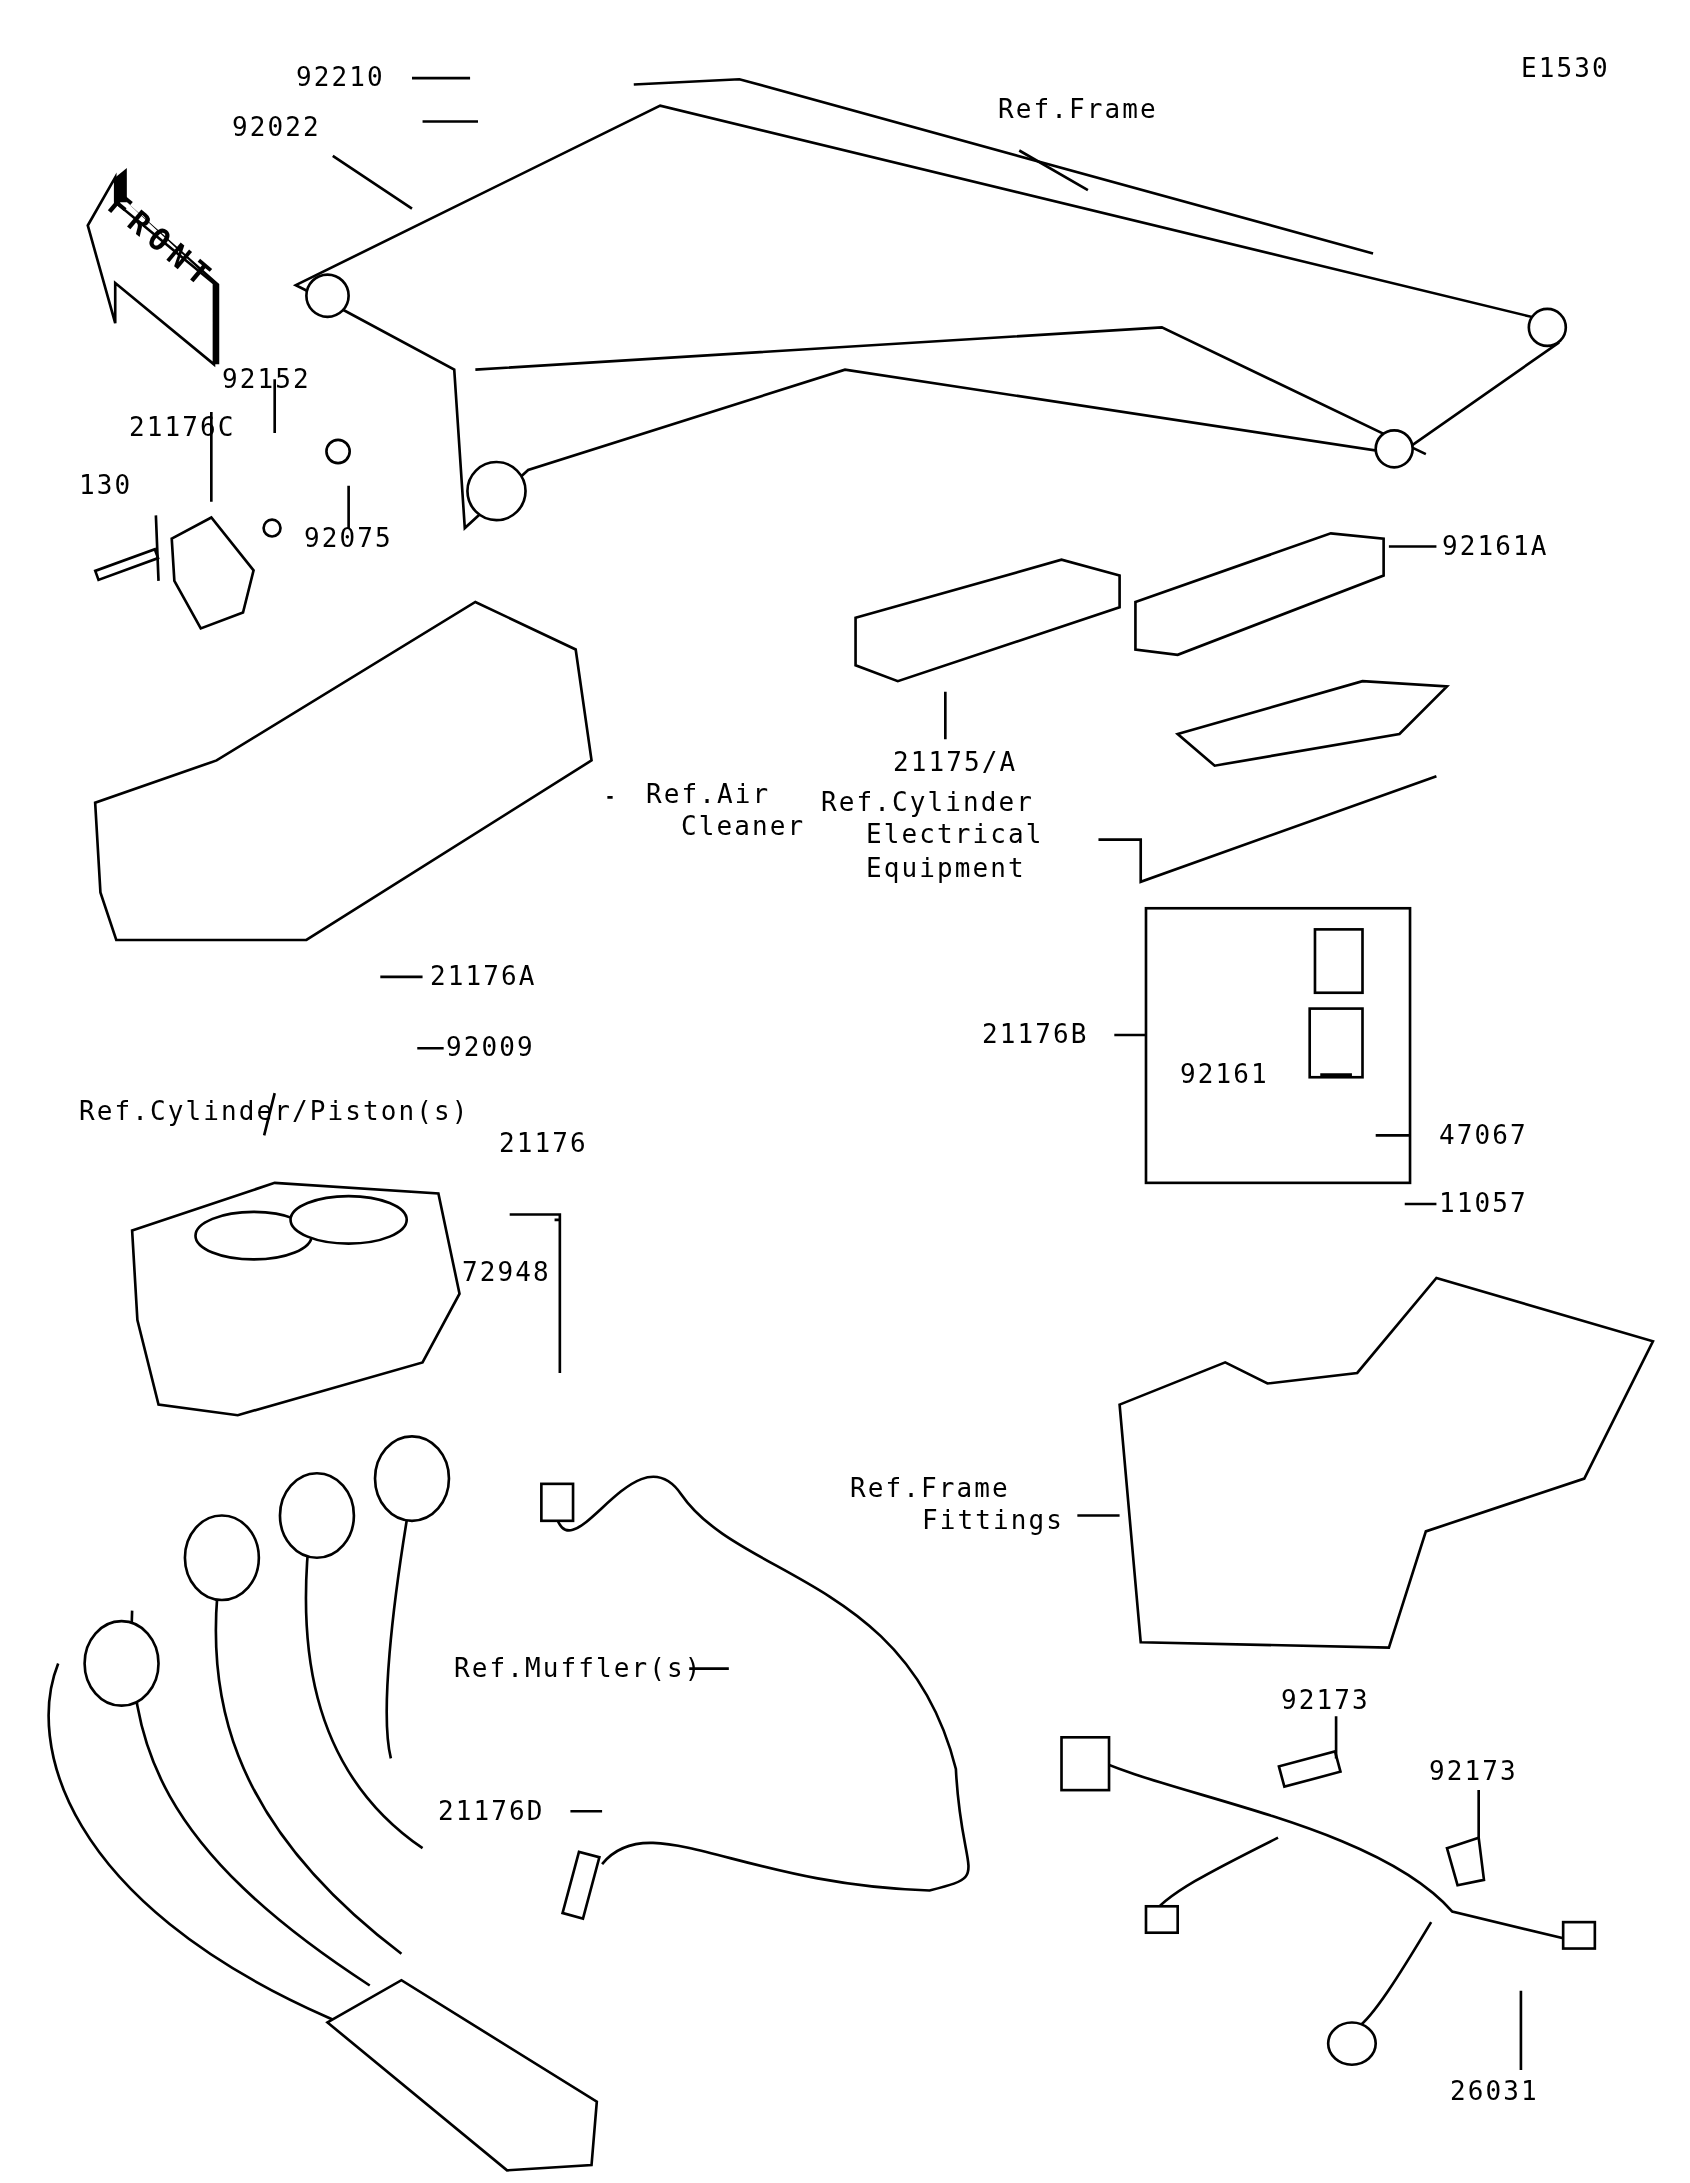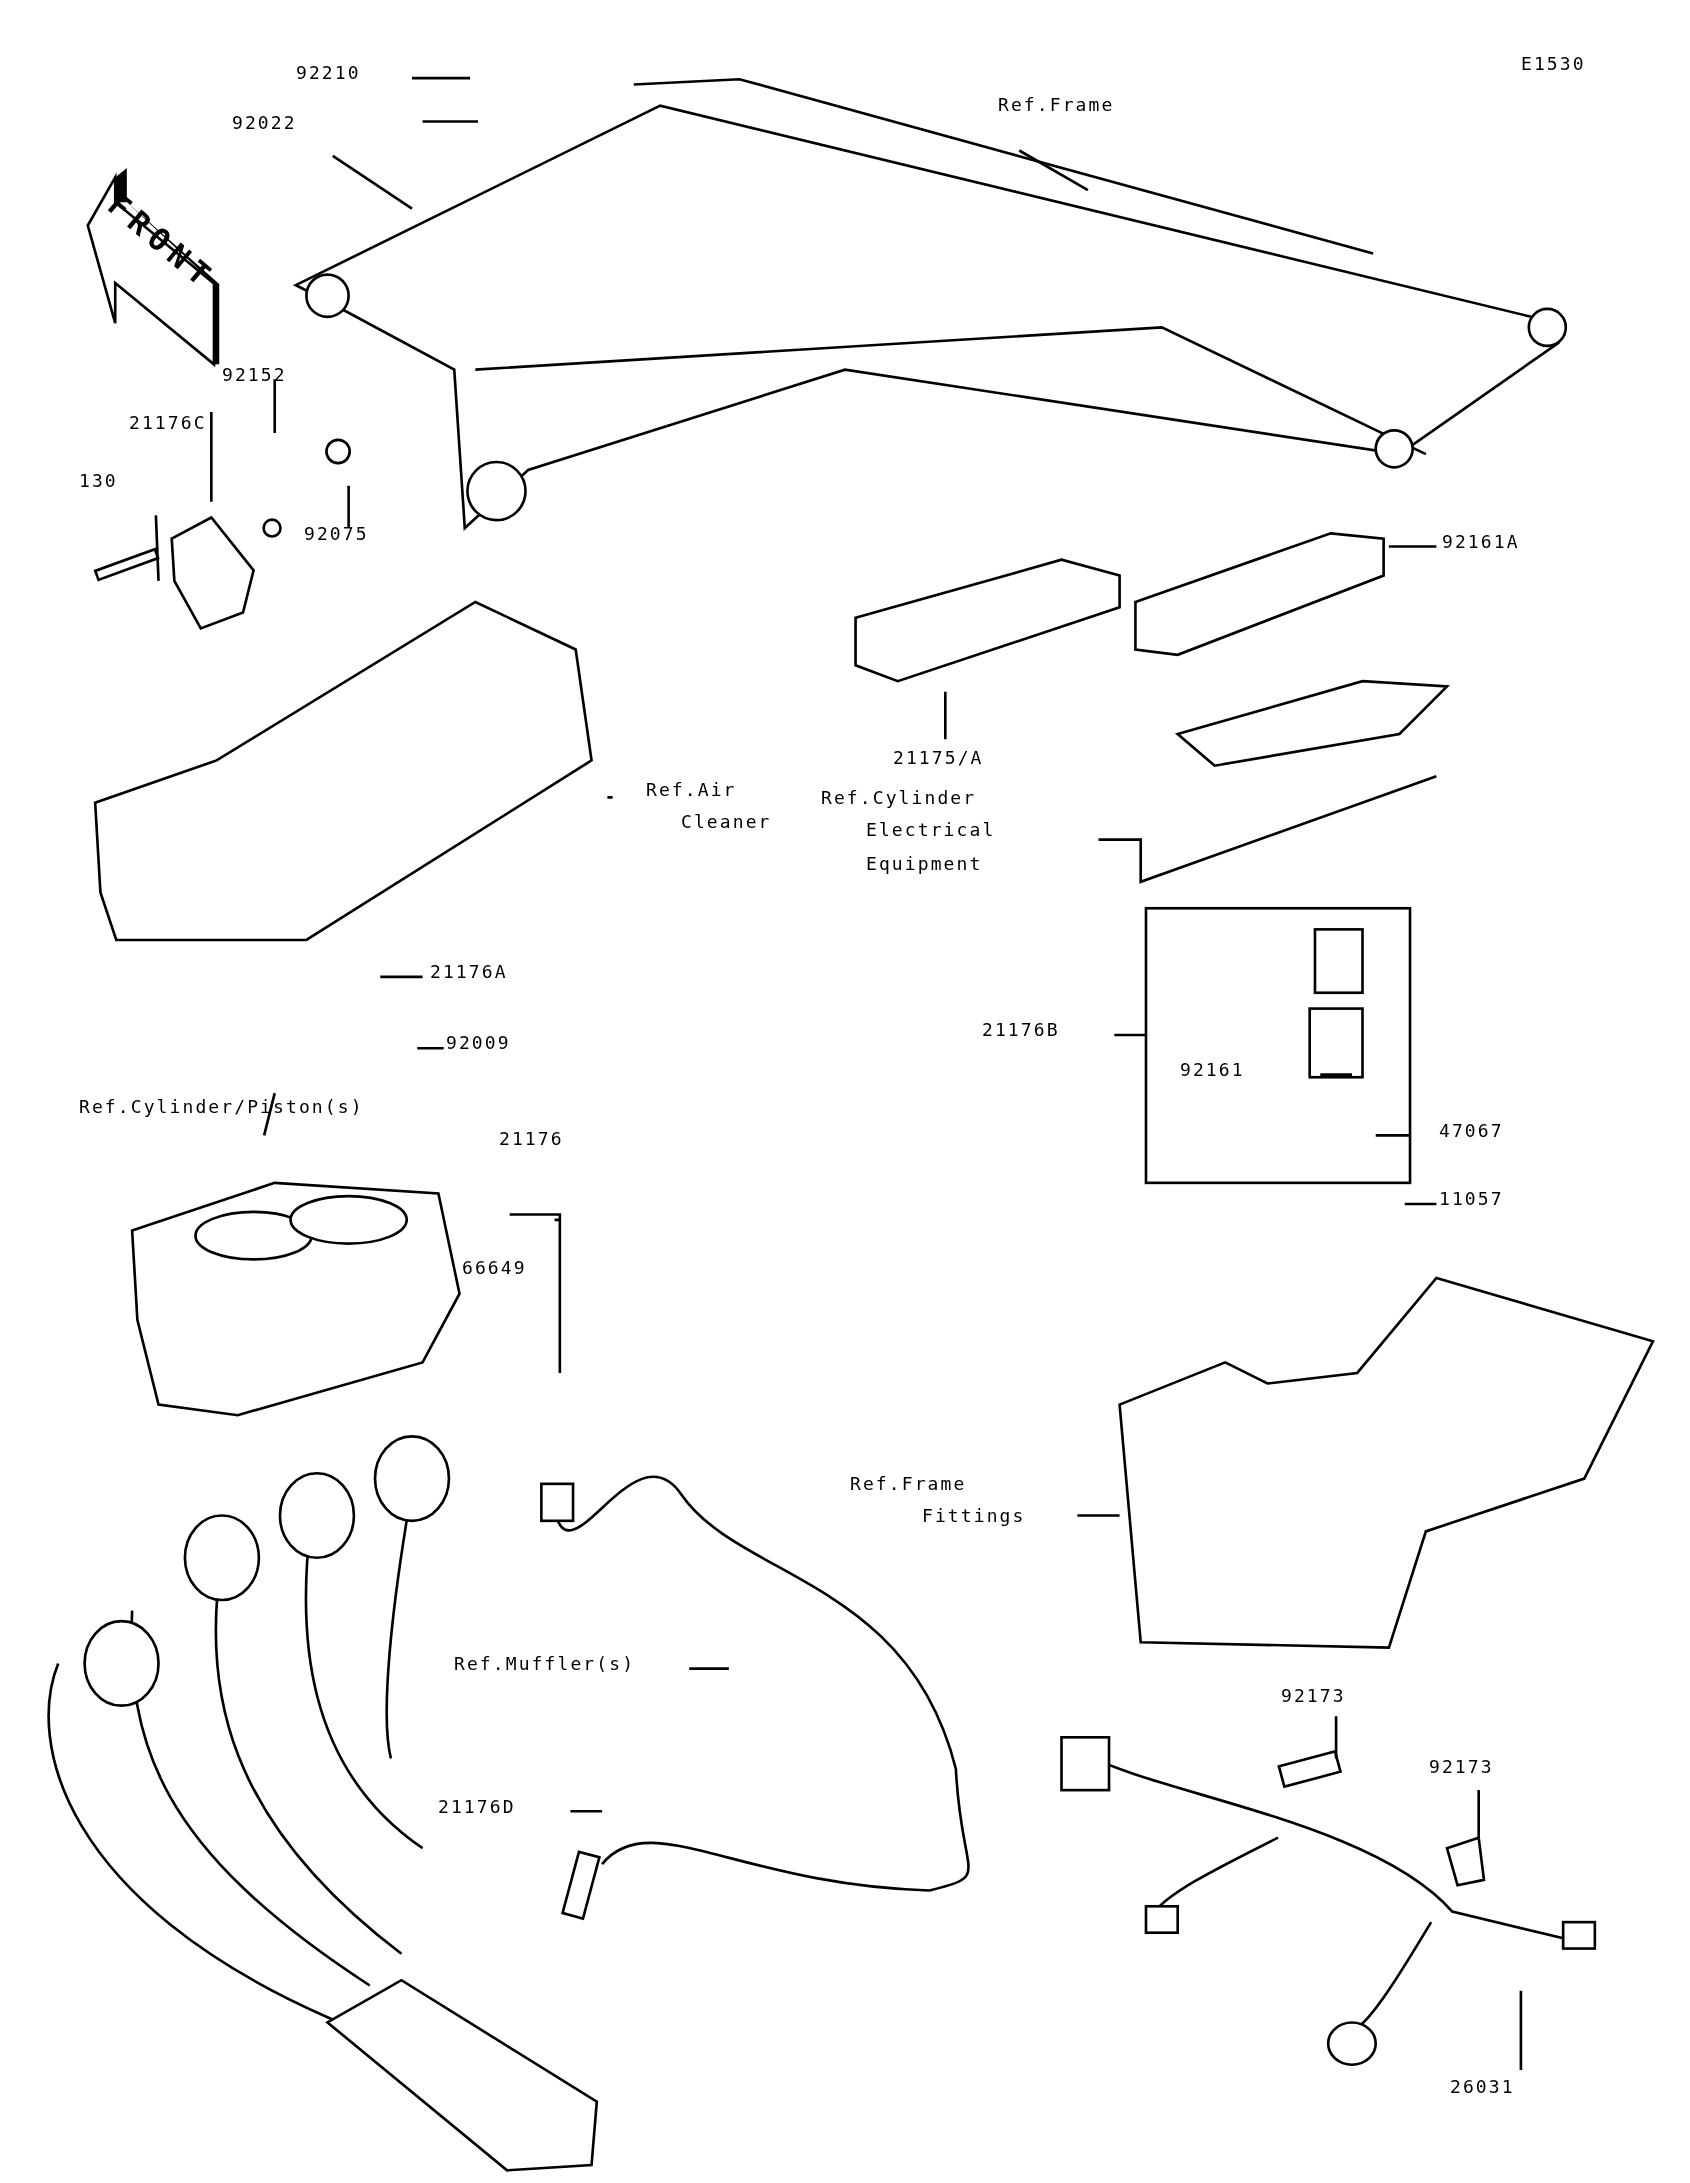--- a/index.html
+++ b/index.html
@@ -1,18 +1,18 @@
 <!DOCTYPE html>
 <html style="font-size:8.5px"><head>
 <meta charset="utf-8">
 <style>
 html,body{margin:0;padding:0;background:#fff;}
 body{width:1690px;height:2183px;position:relative;overflow:hidden;font-family:"DejaVu Sans Mono","Liberation Mono",monospace;}
 svg{position:absolute;left:0;top:0;}
-.lbl{position:absolute;font-size:18px;color:#000;letter-spacing:2.1px;white-space:nowrap;line-height:1.2;}
+.lbl{position:absolute;font-size:26px;color:#000;letter-spacing:2.1px;white-space:nowrap;line-height:1.2;}
 .ln{stroke:#000;stroke-width:5;fill:none;}
 .part{stroke:#000;stroke-width:5;fill:#fff;}
 </style>
 </head>
 <body>
 
 <svg width="1690" height="2183" viewBox="0 0 3200 4134">
  <g>
   <polygon points="166,427 218,336 218,383 405,537 405,690 218,536 218,612" class="part"></polygon>
   <polygon points="218,336 240,318 240,383 218,383" fill="#000"></polygon>
@@ -106,21 +106,21 @@
 <div class="lbl" style="left:646px;top:779px">Ref.Air</div>
 <div class="lbl" style="left:681px;top:811px">Cleaner</div>
 <div class="lbl" style="left:430px;top:961px">21176A</div>
 <div class="lbl" style="left:446px;top:1032px">92009</div>
 <div class="lbl" style="left:982px;top:1019px">21176B</div>
 <div class="lbl" style="left:1180px;top:1059px">92161</div>
 <div class="lbl" style="left:1439px;top:1120px">47067</div>
 <div class="lbl" style="left:1439px;top:1188px">11057</div>
 <div class="lbl" style="left:79px;top:1096px">Ref.Cylinder/Piston(s)</div>
 <div class="lbl" style="left:499px;top:1128px">21176</div>
-<div class="lbl" style="left:462px;top:1257px">66649</div>
+<div class="lbl" style="left:462px;top:1257px">72948</div>
 <div class="lbl" style="left:850px;top:1473px">Ref.Frame</div>
 <div class="lbl" style="left:922px;top:1505px">Fittings</div>
 <div class="lbl" style="left:454px;top:1653px">Ref.Muffler(s)</div>
 <div class="lbl" style="left:1281px;top:1685px">92173</div>
 <div class="lbl" style="left:1429px;top:1756px">92173</div>
 <div class="lbl" style="left:438px;top:1796px">21176D</div>
 <div class="lbl" style="left:1450px;top:2076px">26031</div>
 
 <svg width="1690" height="2183" style="pointer-events:none" viewBox="0 0 3200 4134">
  <text x="0" y="0" transform="translate(200,395) rotate(40)" font-size="58" font-family="DejaVu Sans Mono, monospace" font-weight="bold" letter-spacing="14"><tspan id="front-tspan">FRONT</tspan></text>

